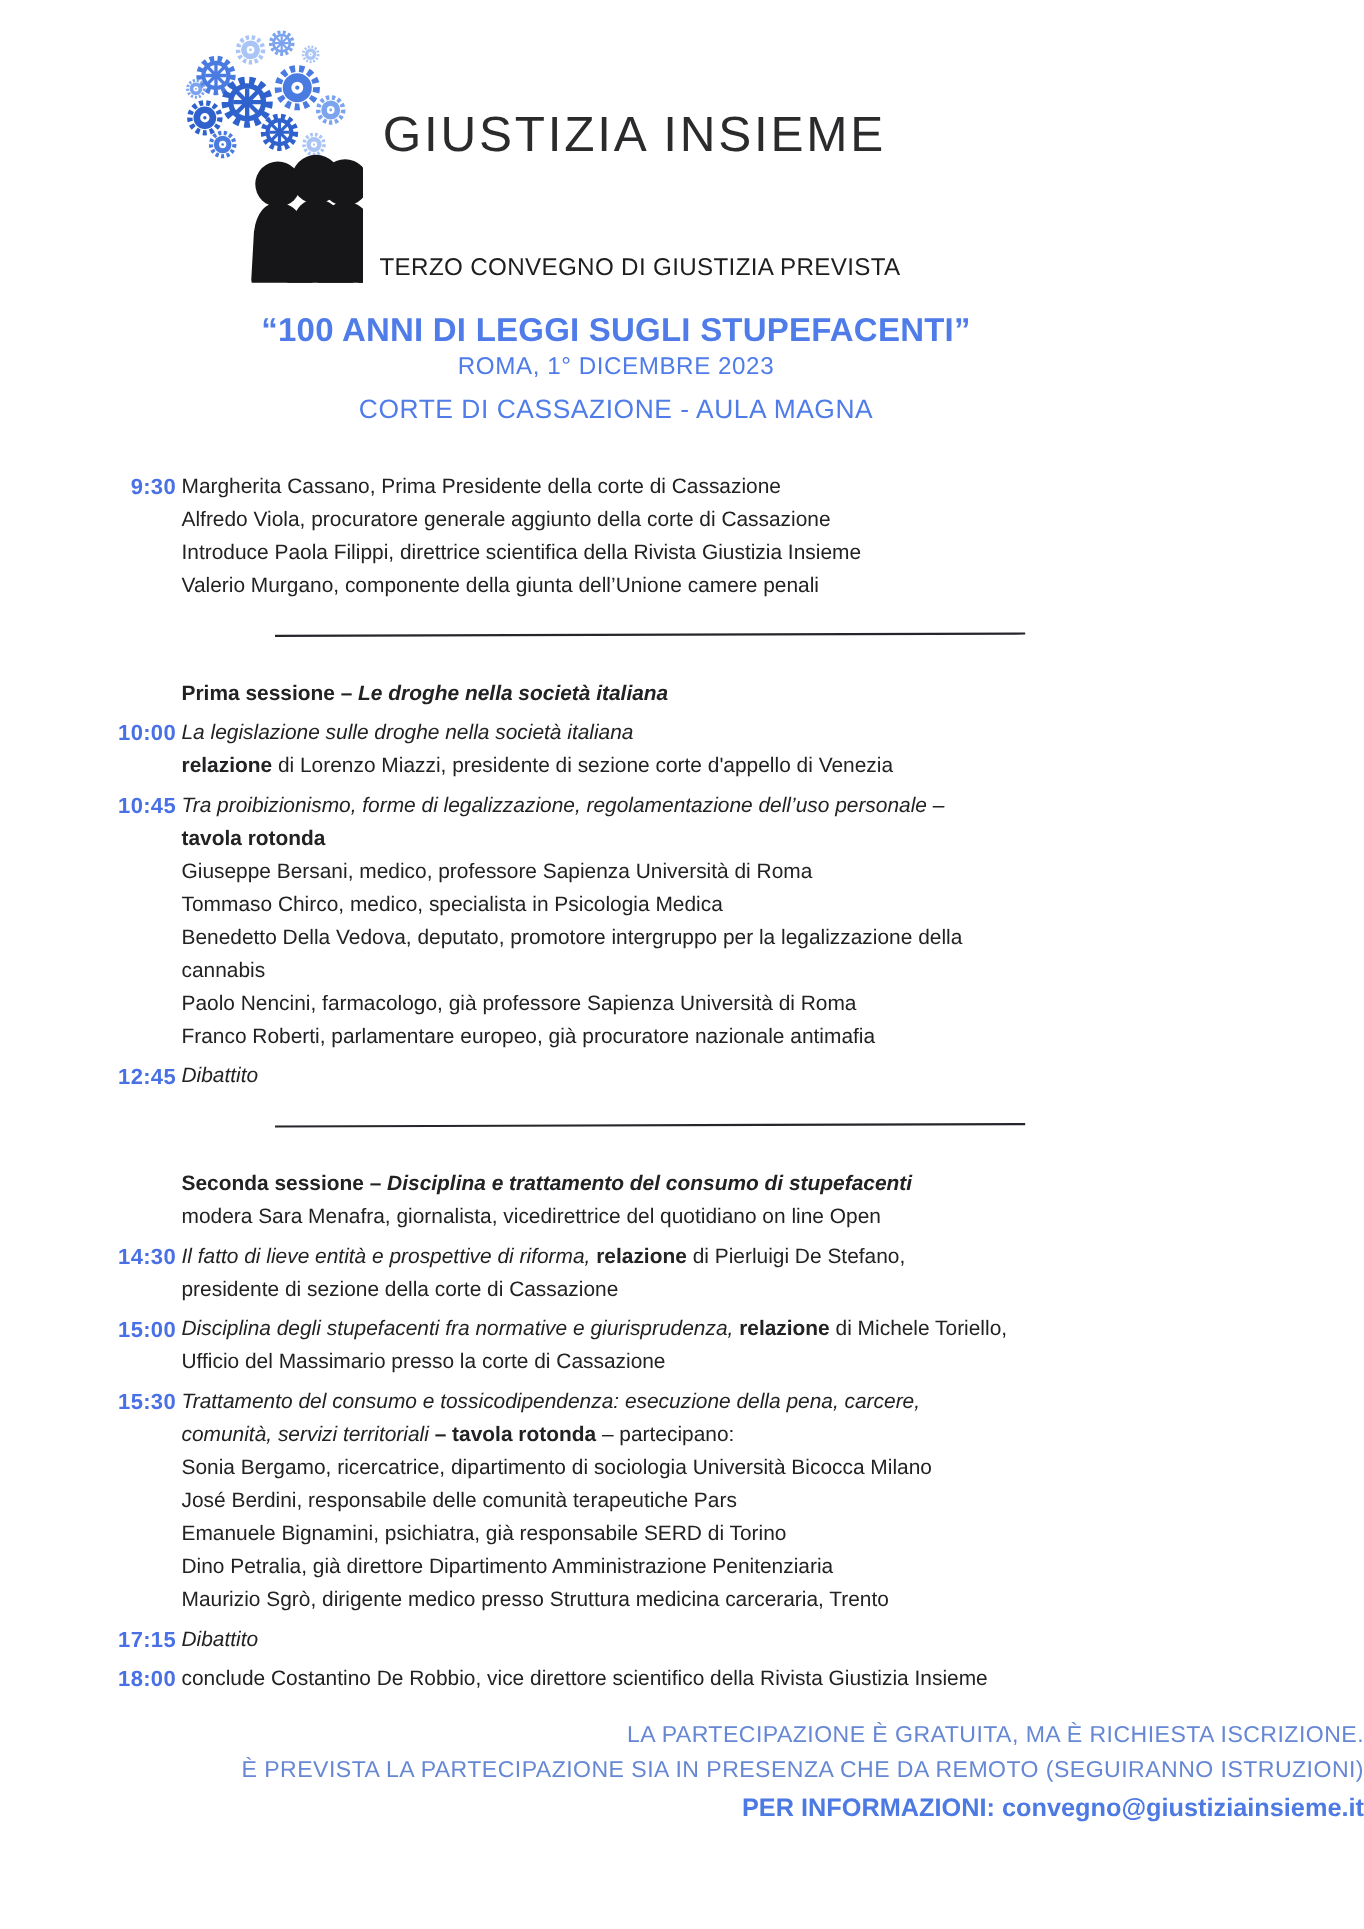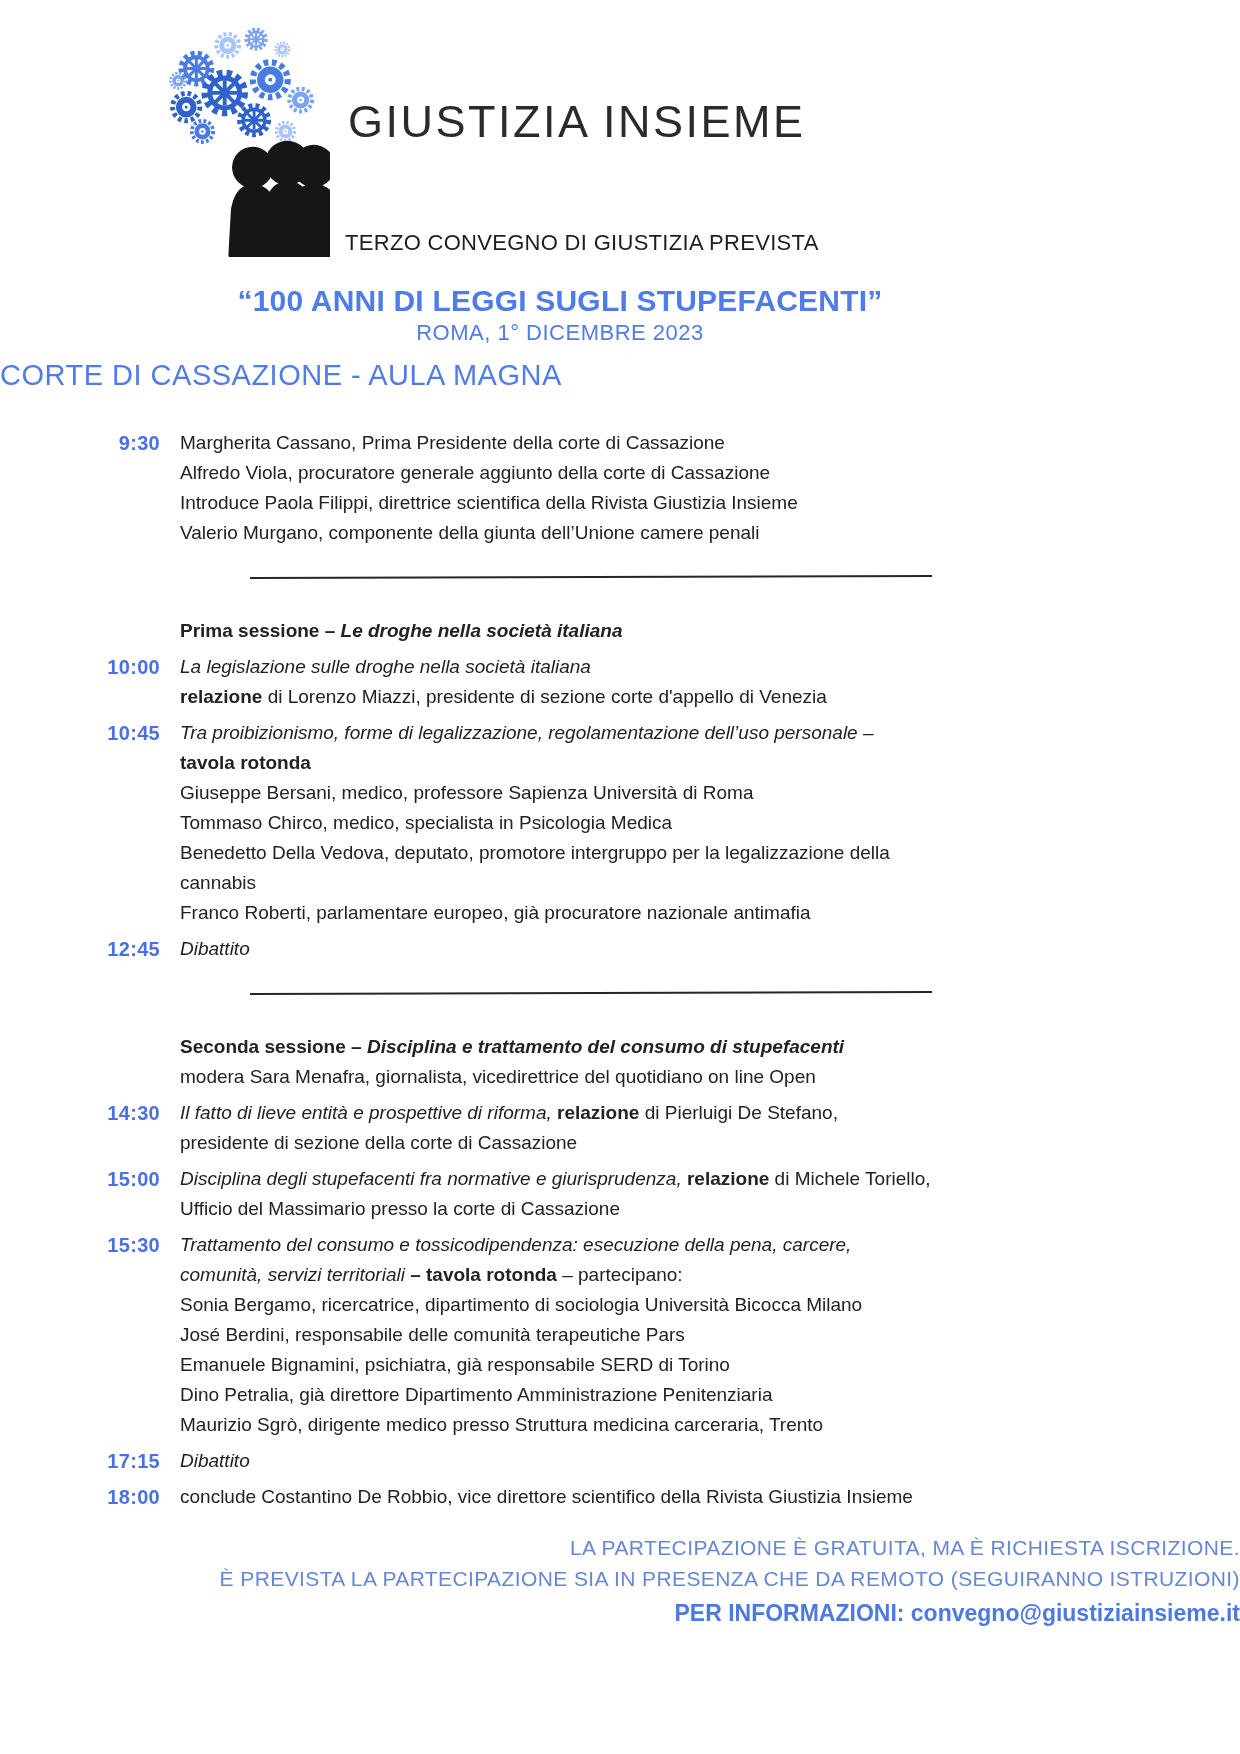--- a/index.html
+++ b/index.html
@@ -30,30 +30,30 @@
   }
   .title{
     position:absolute;top:264px;left:0;width:1120px;text-align:center;
     font-size:30px;font-weight:700;color:var(--accent,#4f7ce8);letter-spacing:0.2px;
   }
   .dateline{
     position:absolute;top:320px;left:0;width:1120px;text-align:center;
     font-size:22px;color:var(--accent,#4f7ce8);letter-spacing:0.5px;
   }
   .venueline{
-    position:absolute;top:359px;left:0;width:1120px;
-    font-size:29px;color:var(--accent,#4f7ce8);letter-spacing:0.5px;
+    position:absolute;top:359px;left:0;width:1120px;text-align:center;
+    font-size:24px;color:var(--accent,#4f7ce8);letter-spacing:0.5px;
   }
 
   
   .schedule{padding-top:22px;}
   .row{display:flex;align-items:flex-start;margin-top:6px;}
   .row.head{margin-top:0;}
   .time{
-    width:160px;flex:0 0 160px;text-align:right;padding-right:20px;
+    width:160px;flex:0 0 160px;text-align:right;padding-right:5px;
     font-size:20px;font-weight:600;color:var(--time,#4a70e6);
     line-height:30px;letter-spacing:0.3px;
   }
   .content{flex:1;max-width:980px;}
   .line{font-size:19px;line-height:30px;color:var(--body,#222224);}
   .line .b{font-weight:700;}
   .line .i{font-style:italic;}
   .line .bi{font-weight:700;font-style:italic;}
   .divider{
     height:0;border-top:2px solid #26262a;width:682px;margin:28px 0 38px 250px;
@@ -151,20 +151,21 @@
       </div>
       <div class="row">
         <div class="time">10:45</div>
         <div class="content">
           <div class="line"><span class="i">Tra proibizionismo, forme di legalizzazione, regolamentazione dell’uso personale –</span></div>
           <div class="line"><span class="b">tavola rotonda</span></div>
           <div class="line"><span>Giuseppe Bersani, medico, professore Sapienza Università di Roma</span></div>
           <div class="line"><span>Tommaso Chirco, medico, specialista in Psicologia Medica</span></div>
           <div class="line"><span>Benedetto Della Vedova, deputato, promotore intergruppo per la legalizzazione della</span></div>
           <div class="line"><span>cannabis</span></div>
+          <div class="line"><span>Paolo Nencini, farmacologo, già professore Sapienza Università di Roma</span></div>
           <div class="line"><span>Franco Roberti, parlamentare europeo, già procuratore nazionale antimafia</span></div>
         </div>
       </div>
       <div class="row">
         <div class="time">12:45</div>
         <div class="content">
           <div class="line"><span class="i">Dibattito</span></div>
         </div>
       </div>
       <div class="divider"></div>

